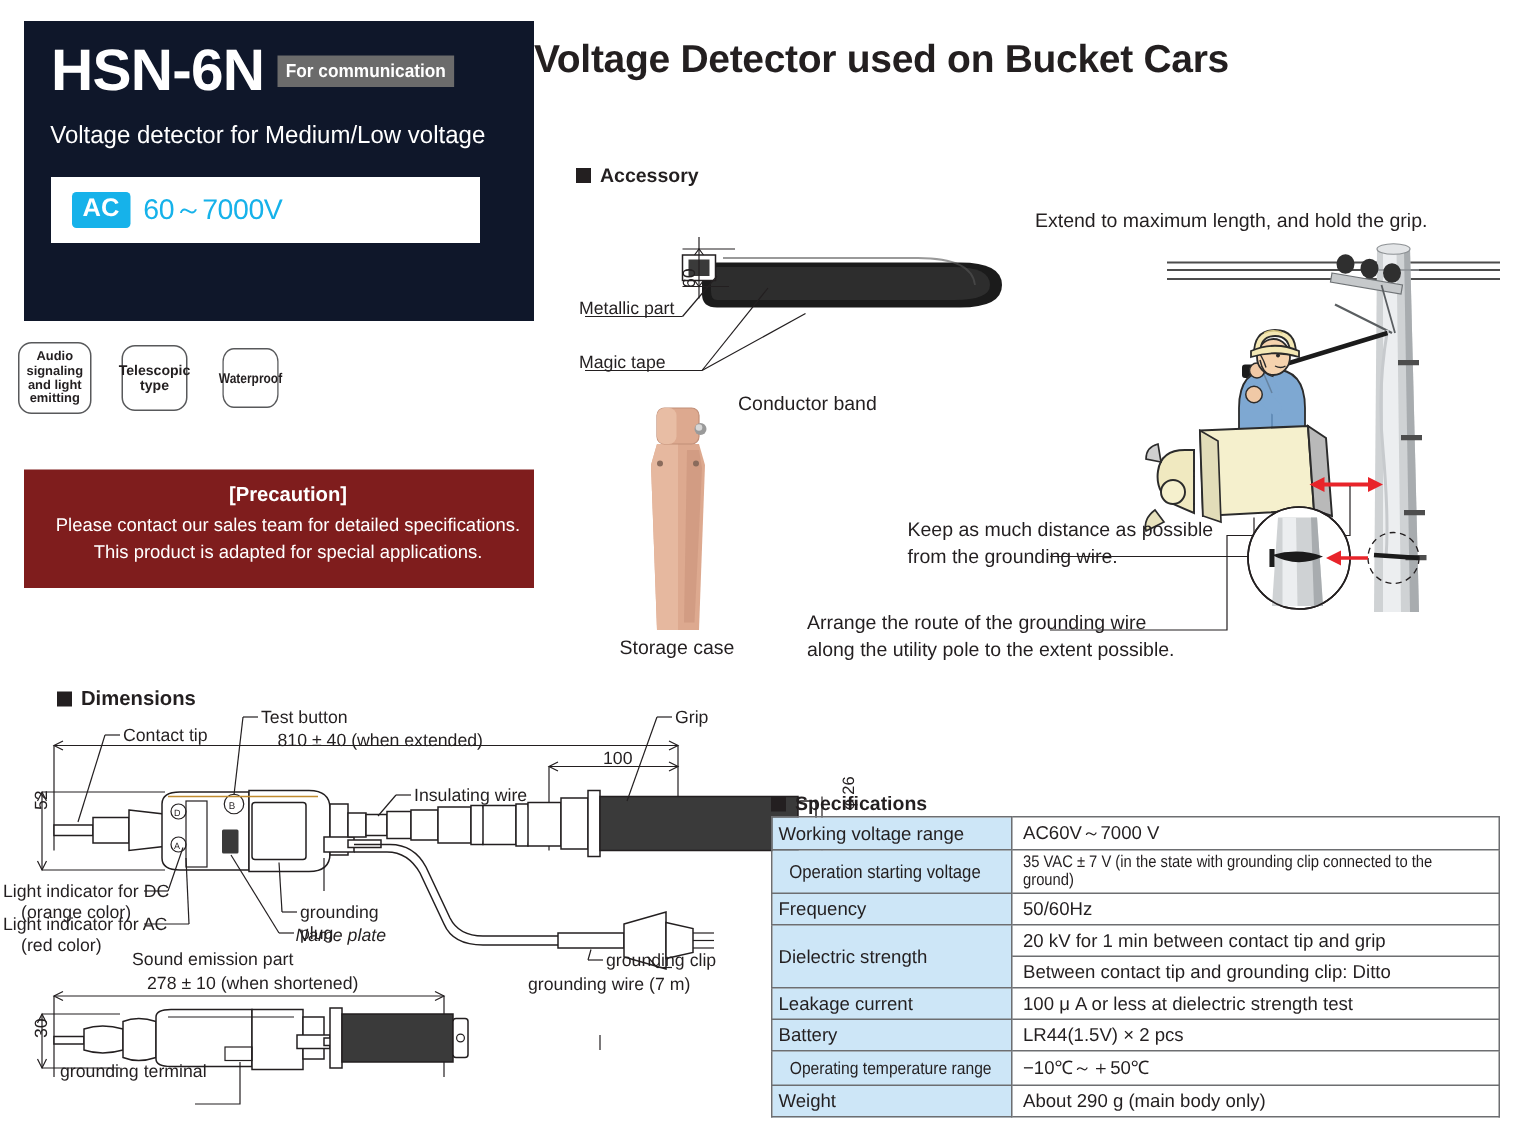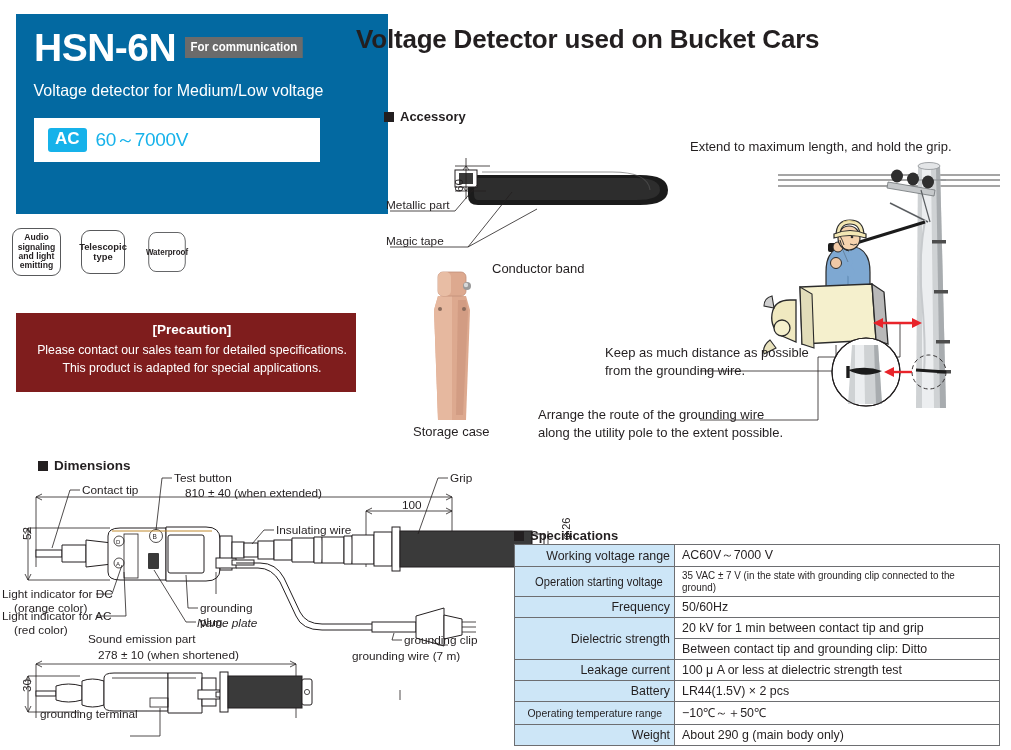--- a/index.html
+++ b/index.html
@@ -9,22 +9,22 @@
     font-family: "Liberation Sans", sans-serif;
     color: #231f20;
     position: relative;
     overflow: hidden;
   }
   .page { position: relative; width: 1011px; height: 750px; }
 
   
   .hero {
     position: absolute; left: 16px; top: 14px;
-    width: 372px; height: 200px;
-    background: #0369a1;
+    width: 340px; height: 200px;
+    background: #0f172a;
   }
   .hero-model-row {
     display: flex; align-items: center; gap: 9px;
     padding: 14px 0 0 18px;
   }
   .hero-model {
     font-size: 39px; font-weight: bold; color: #ffffff;
     letter-spacing: -0.5px; line-height: 1;
   }
   .badge-comm {
@@ -111,21 +111,21 @@
     position: absolute; left: 514px; top: 544px;
     width: 486px;
     border-collapse: collapse;
     font-size: 12.4px;
   }
   .spec-table td {
     border: 1px solid #6d6e71;
     padding: 2px 4px; height: 21px;
   }
   .spec-table td.k {
-    width: 160px; background: #cde6f7; text-align: right;
+    width: 160px; background: #cde6f7; text-align: left;
     color: #231f20;
   }
   .spec-table td.v { background: #ffffff; padding-left: 7px; }
   .shrink { display: inline-block; transform: scaleX(0.88); transform-origin: left center; }
   .shrink-c { display: inline-block; transform: scaleX(0.9); }
 
   
   svg.layer { position: absolute; left: 0; top: 0; overflow: visible; }
   .ln-thin { fill: none; stroke: #231f20; stroke-width: 0.8; }
   .fillw { fill: #ffffff; stroke: #231f20; stroke-width: 1; }

